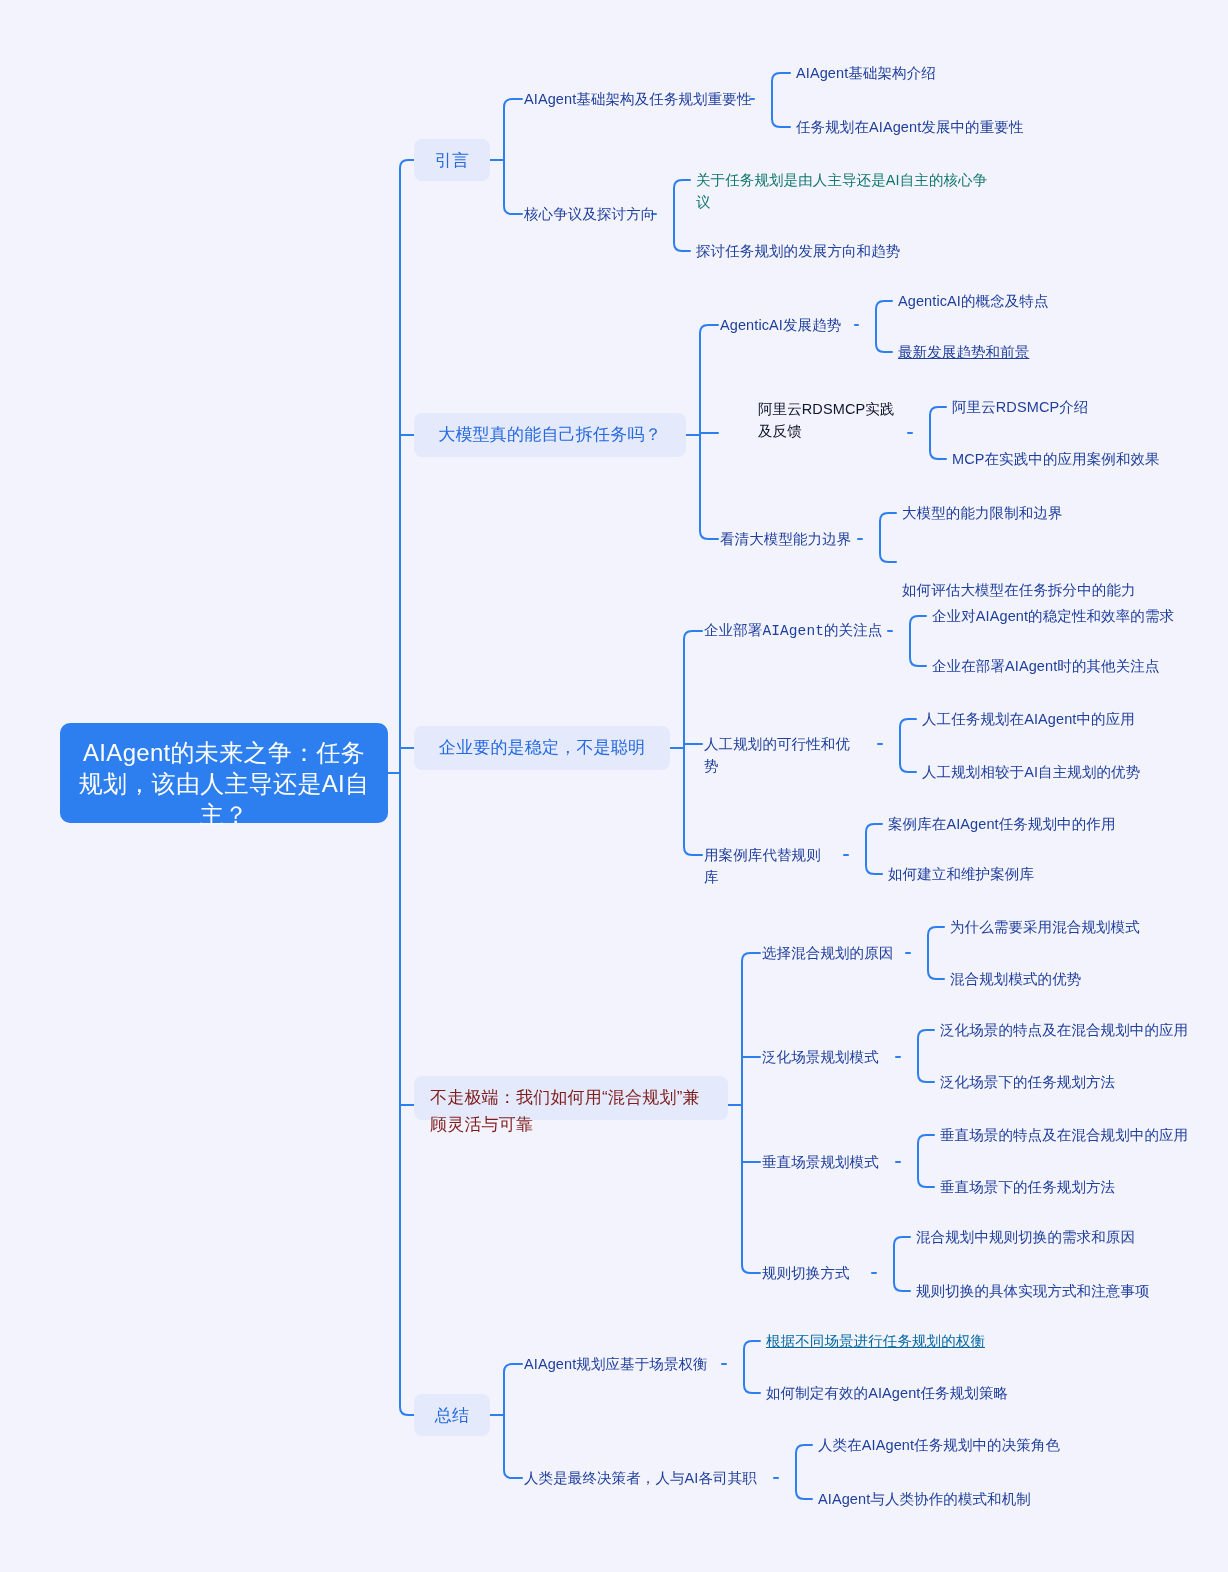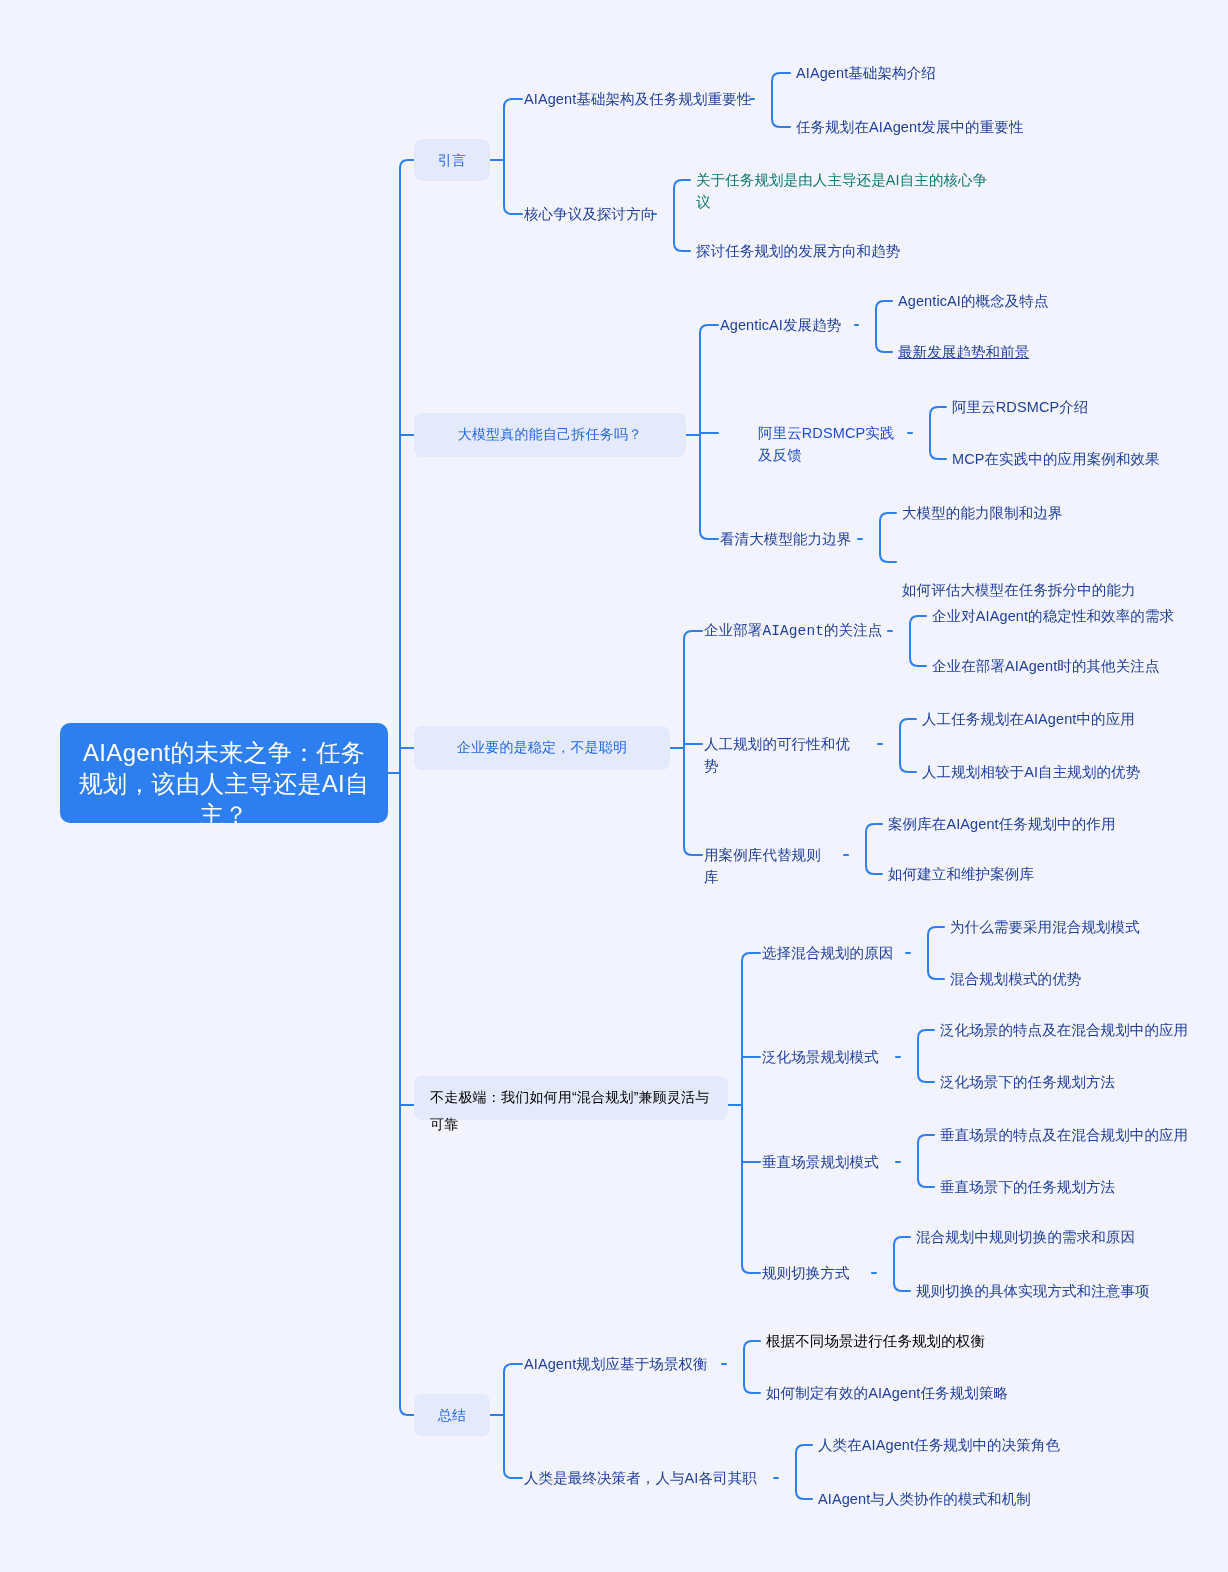--- a/index.html
+++ b/index.html
@@ -52,21 +52,21 @@
     text-align: center;
     padding: 14px 16px;
     letter-spacing: 0.3px;
   }
 
   
   .node-l2 {
     background: #e4eafb;
     color: #2569e0;
     border-radius: 8px;
-    font-size: 14px;
+    font-size: 17px;
     line-height: 27px;
     padding: 8px 16px;
     letter-spacing: 0.2px;
   }
   .node-l2.centered { text-align: center; }
 
   
   .node-l3 {
     color: #1f3f9c;
     font-size: 14.5px;
@@ -141,50 +141,50 @@
       <div class="node node-l3" style="left: 524px; top: 88px; width: 228px; color: rgb(31, 63, 156);">AIAgent基础架构及任务规划重要性</div>
       <div class="node node-l4" style="left: 796px; top: 62px; width: 300px; color: rgb(31, 63, 156);">AIAgent基础架构介绍</div>
       <div class="node node-l4" style="left: 796px; top: 116px; width: 300px; color: rgb(31, 63, 156);">任务规划在AIAgent发展中的重要性</div>
       <div class="node node-l3" style="left: 524px; top: 203px; width: 144px; color: rgb(31, 63, 156);">核心争议及探讨方向</div>
       <div class="node node-l4" style="left: 696px; top: 169px; width: 292px; color: #0f766e;">关于任务规划是由人主导还是AI自主的核心争议</div>
       <div class="node node-l4" style="left: 696px; top: 240px; width: 292px; color: rgb(31, 63, 156);">探讨任务规划的发展方向和趋势</div>
       <div class="node node-l2 centered" style="left: 414px; top: 413px; width: 272px; height: 44px; background: rgb(228, 234, 251); color: rgb(37, 105, 224);">大模型真的能自己拆任务吗？</div>
       <div class="node node-l3" style="left: 720px; top: 314px; width: 148px; color: rgb(31, 63, 156);">AgenticAI发展趋势</div>
       <div class="node node-l4" style="left: 898px; top: 290px; width: 300px; color: rgb(31, 63, 156);">AgenticAI的概念及特点</div>
       <div class="node node-l4" style="left: 898px; top: 341px; width: 300px; color: rgb(31, 63, 156); text-decoration: underline;">最新发展趋势和前景</div>
-      <div class="node node-l3" style="left: 720px; top: 422px; width: 186px; color: #1d4ed8; padding-left: 38px;">阿里云RDSMCP实践及反馈</div>
+      <div class="node node-l3" style="left: 720px; top: 398px; width: 186px; color: #0f172a; padding-left: 38px;">阿里云RDSMCP实践及反馈</div>
       <div class="node node-l4" style="left: 952px; top: 396px; width: 300px; color: rgb(31, 63, 156);">阿里云RDSMCP介绍</div>
       <div class="node node-l4" style="left: 952px; top: 448px; width: 320px; color: rgb(31, 63, 156);">MCP在实践中的应用案例和效果</div>
       <div class="node node-l3" style="left: 720px; top: 528px; width: 152px; color: rgb(31, 63, 156);">看清大模型能力边界</div>
       <div class="node node-l4" style="left: 902px; top: 502px; width: 300px; color: rgb(31, 63, 156);">大模型的能力限制和边界</div>
       <div class="node node-l4" style="left: 902px; top: 579px; width: 320px; color: rgb(31, 63, 156);">如何评估大模型在任务拆分中的能力</div>
       <div class="node node-l2 centered" style="left: 414px; top: 726px; width: 256px; height: 44px; background: rgb(228, 234, 251); color: rgb(37, 105, 224);">企业要的是稳定，不是聪明</div>
       <div class="node node-l3" style="left: 704px; top: 620px; width: 188px; color: rgb(31, 63, 156); font-family: Liberation Mono, monospace;">企业部署AIAgent的关注点</div>
       <div class="node node-l4" style="left: 932px; top: 605px; width: 330px; color: rgb(31, 63, 156);">企业对AIAgent的稳定性和效率的需求</div>
       <div class="node node-l4" style="left: 932px; top: 655px; width: 330px; color: rgb(31, 63, 156);">企业在部署AIAgent时的其他关注点</div>
       <div class="node node-l3" style="left: 704px; top: 733px; width: 160px; color: rgb(31, 63, 156);">人工规划的可行性和优势</div>
       <div class="node node-l4" style="left: 922px; top: 708px; width: 330px; color: rgb(31, 63, 156);">人工任务规划在AIAgent中的应用</div>
       <div class="node node-l4" style="left: 922px; top: 761px; width: 330px; color: rgb(31, 63, 156);">人工规划相较于AI自主规划的优势</div>
       <div class="node node-l3" style="left: 704px; top: 844px; width: 130px; color: rgb(31, 63, 156);">用案例库代替规则库</div>
       <div class="node node-l4" style="left: 888px; top: 813px; width: 330px; color: rgb(31, 63, 156);">案例库在AIAgent任务规划中的作用</div>
       <div class="node node-l4" style="left: 888px; top: 863px; width: 330px; color: rgb(31, 63, 156);">如何建立和维护案例库</div>
-      <div class="node node-l2" style="left: 414px; top: 1076px; width: 314px; height: 44px; background: rgb(228, 234, 251); color: #000000;">不走极端：我们如何用“混合规划”兼顾灵活与可靠</div>
+      <div class="node node-l2" style="left: 414px; top: 1076px; width: 314px; height: 44px; background: rgb(228, 234, 251); color: #7f1d1d;">不走极端：我们如何用“混合规划”兼顾灵活与可靠</div>
       <div class="node node-l3" style="left: 762px; top: 942px; width: 140px; color: rgb(31, 63, 156);">选择混合规划的原因</div>
       <div class="node node-l4" style="left: 950px; top: 916px; width: 340px; color: rgb(31, 63, 156);">为什么需要采用混合规划模式</div>
       <div class="node node-l4" style="left: 950px; top: 968px; width: 340px; color: rgb(31, 63, 156);">混合规划模式的优势</div>
       <div class="node node-l3" style="left: 762px; top: 1046px; width: 128px; color: rgb(31, 63, 156);">泛化场景规划模式</div>
       <div class="node node-l4" style="left: 940px; top: 1019px; width: 350px; color: rgb(31, 63, 156);">泛化场景的特点及在混合规划中的应用</div>
       <div class="node node-l4" style="left: 940px; top: 1071px; width: 350px; color: rgb(31, 63, 156);">泛化场景下的任务规划方法</div>
       <div class="node node-l3" style="left: 762px; top: 1151px; width: 128px; color: rgb(31, 63, 156);">垂直场景规划模式</div>
       <div class="node node-l4" style="left: 940px; top: 1124px; width: 350px; color: rgb(31, 63, 156);">垂直场景的特点及在混合规划中的应用</div>
       <div class="node node-l4" style="left: 940px; top: 1176px; width: 350px; color: rgb(31, 63, 156);">垂直场景下的任务规划方法</div>
       <div class="node node-l3" style="left: 762px; top: 1262px; width: 104px; color: rgb(31, 63, 156);">规则切换方式</div>
       <div class="node node-l4" style="left: 916px; top: 1226px; width: 350px; color: rgb(31, 63, 156);">混合规划中规则切换的需求和原因</div>
       <div class="node node-l4" style="left: 916px; top: 1280px; width: 350px; color: rgb(31, 63, 156);">规则切换的具体实现方式和注意事项</div>
       <div class="node node-l2 centered" style="left: 414px; top: 1394px; width: 76px; height: 42px; background: rgb(228, 234, 251); color: rgb(37, 105, 224);">总结</div>
       <div class="node node-l3" style="left: 524px; top: 1353px; width: 186px; color: rgb(31, 63, 156);">AIAgent规划应基于场景权衡</div>
-      <div class="node node-l4" style="left: 766px; top: 1330px; width: 340px; color: #000000;">根据不同场景进行任务规划的权衡</div>
+      <div class="node node-l4" style="left: 766px; top: 1330px; width: 340px; color: #0369a1; text-decoration: underline;">根据不同场景进行任务规划的权衡</div>
       <div class="node node-l4" style="left: 766px; top: 1382px; width: 340px; color: rgb(31, 63, 156);">如何制定有效的AIAgent任务规划策略</div>
       <div class="node node-l3" style="left: 524px; top: 1467px; width: 238px; color: rgb(31, 63, 156);">人类是最终决策者，人与AI各司其职</div>
       <div class="node node-l4" style="left: 818px; top: 1434px; width: 340px; color: rgb(31, 63, 156);">人类在AIAgent任务规划中的决策角色</div>
       <div class="node node-l4" style="left: 818px; top: 1488px; width: 340px; color: rgb(31, 63, 156);">AIAgent与人类协作的模式和机制</div>
     </div>
 </div>
 
 </body></html>

